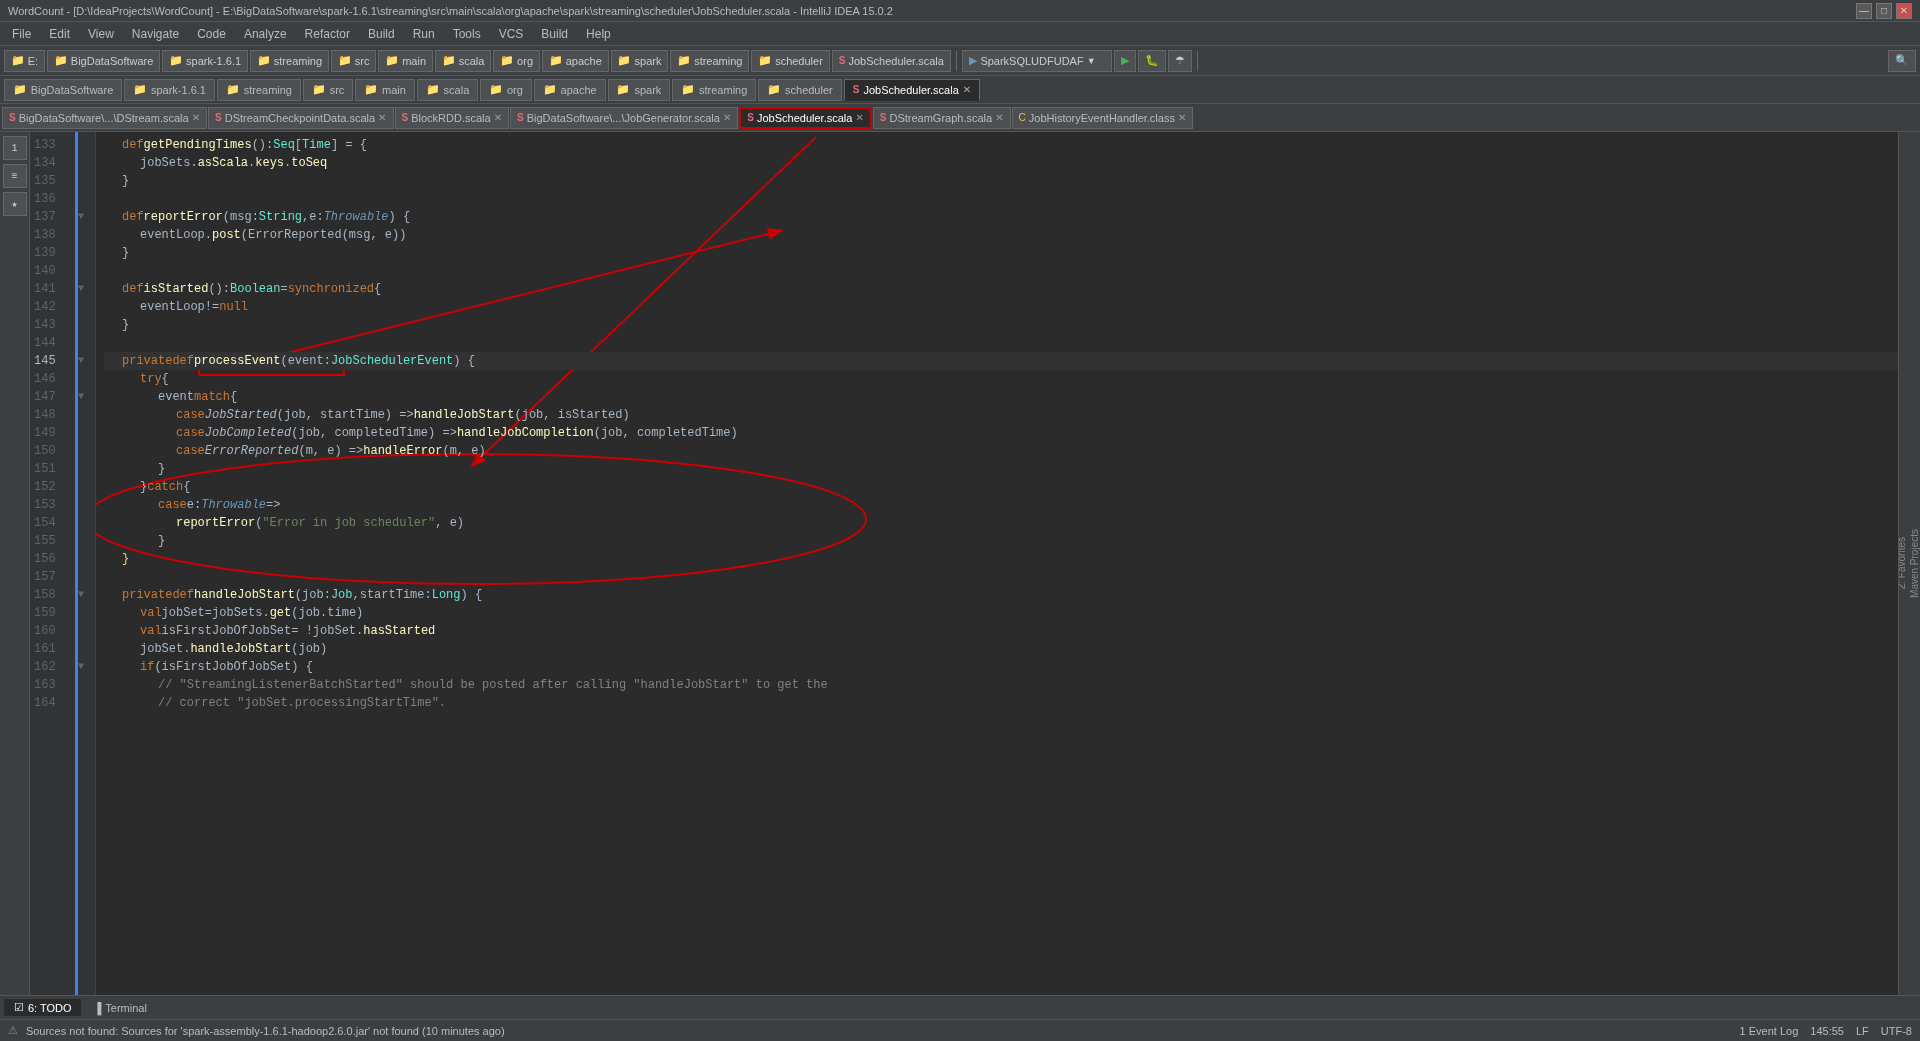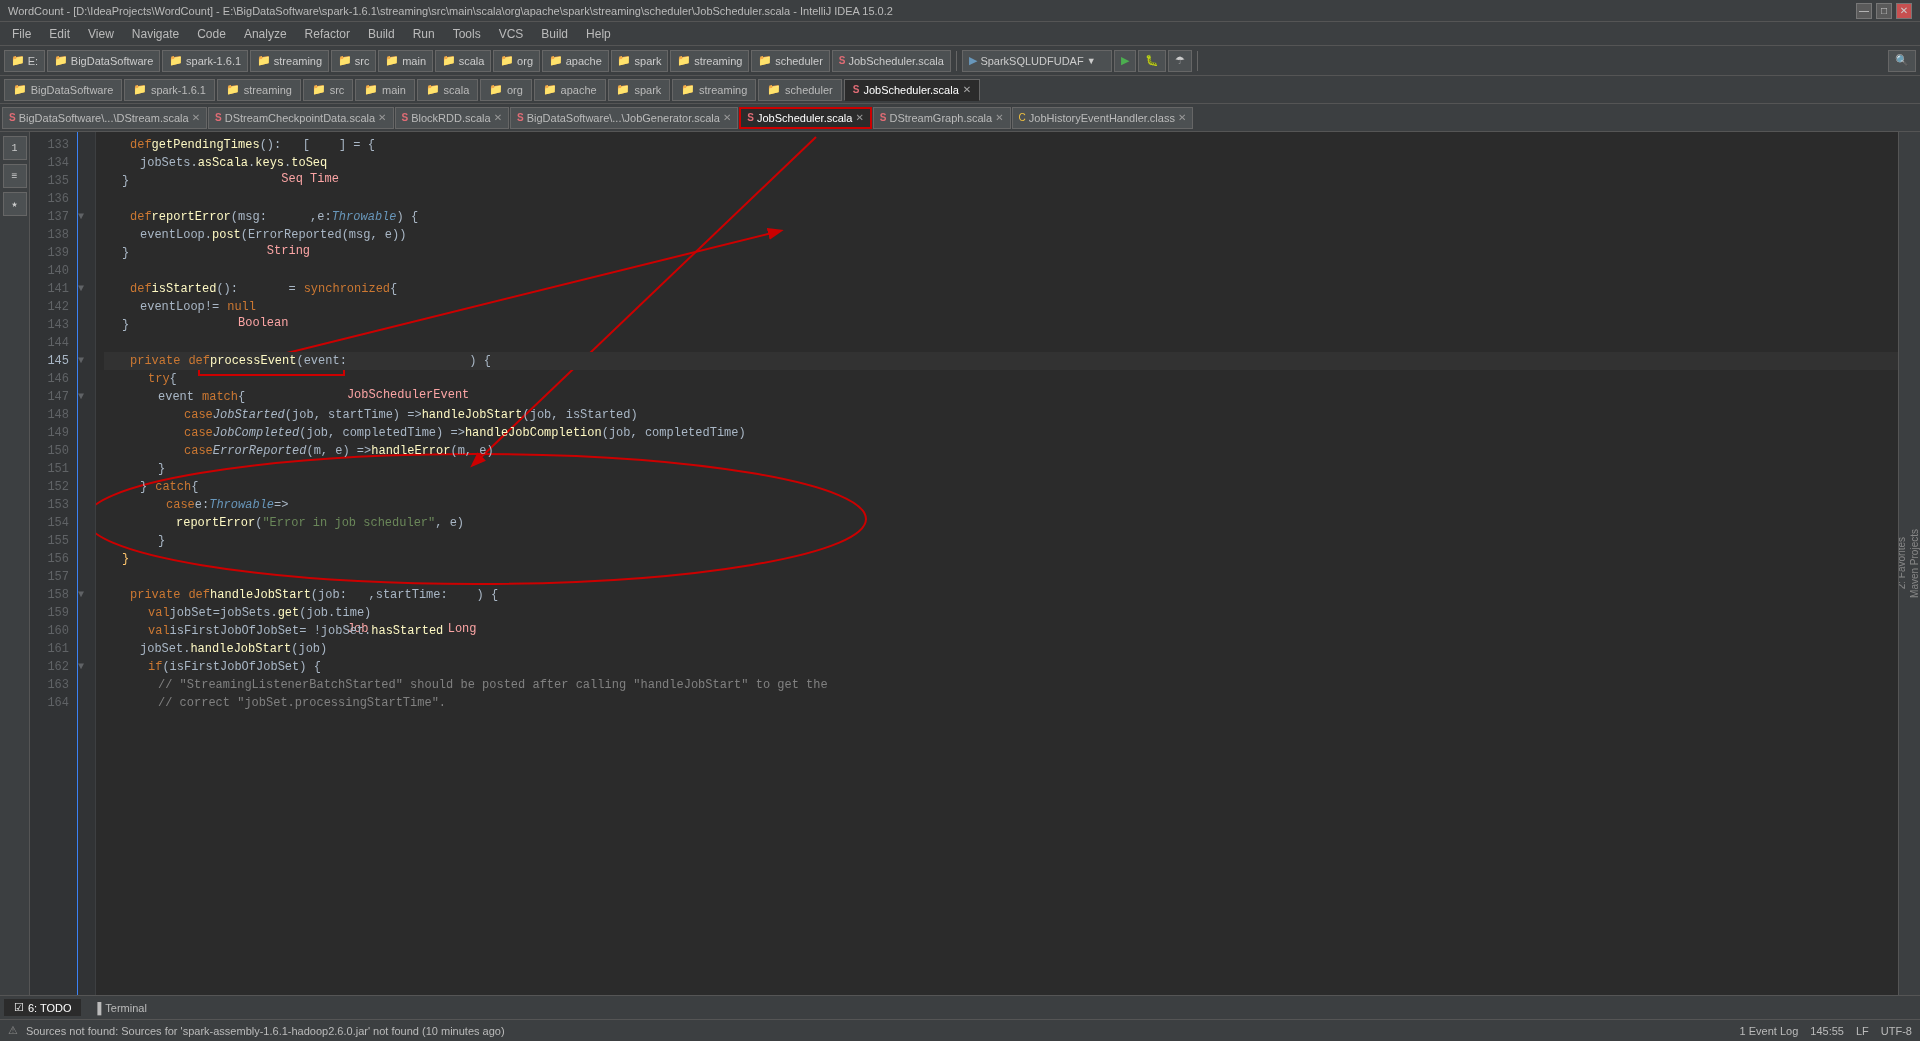--- a/index.html
+++ b/index.html
@@ -153,23 +153,22 @@
     #code-content {
       flex: 1;
       display: flex;
       overflow: hidden;
       background: #2b2b2b;
     }
 
     #line-numbers {
       background: #313335;
       color: #606366;
-      text-align: right;
       padding: 4px 8px 4px 4px;
-      border-right: 1px solid #3b82f6;
+      border-right: 3px solid #3b82f6;
       user-select: none;
       font-size: 12px;
       line-height: 18px;
       min-width: 48px;
     }
 
     #code-body {
       flex: 1;
       padding: 4px 8px;
       overflow: auto;
@@ -181,23 +180,23 @@
     .code-line {
       display: flex;
       align-items: flex-start;
       min-height: 18px;
       white-space: nowrap;
       position: relative;
     }
     .code-line.current-line { background: #323232; }
 
     
-    .kw { color: #cc7832; margin-left: 8px; } 
+    .kw { color: #cc7832; } 
     .fn { color: #fef9c3; } 
-    .type { color: #fca5a5; margin-top: 34px; } 
+    .type { color: #5eead4; } 
     .str { color: #6a8759; } 
     .cmt { color: #808080; } 
     .paren { color: #a9b7c6; }
     .italic-class { color: #a9b7c6; font-style: italic; }
     .throwable { color: #6897bb; font-style: italic; }
 
     
     #right-sidebar {
       width: 22px;
       background: #3c3f41;

